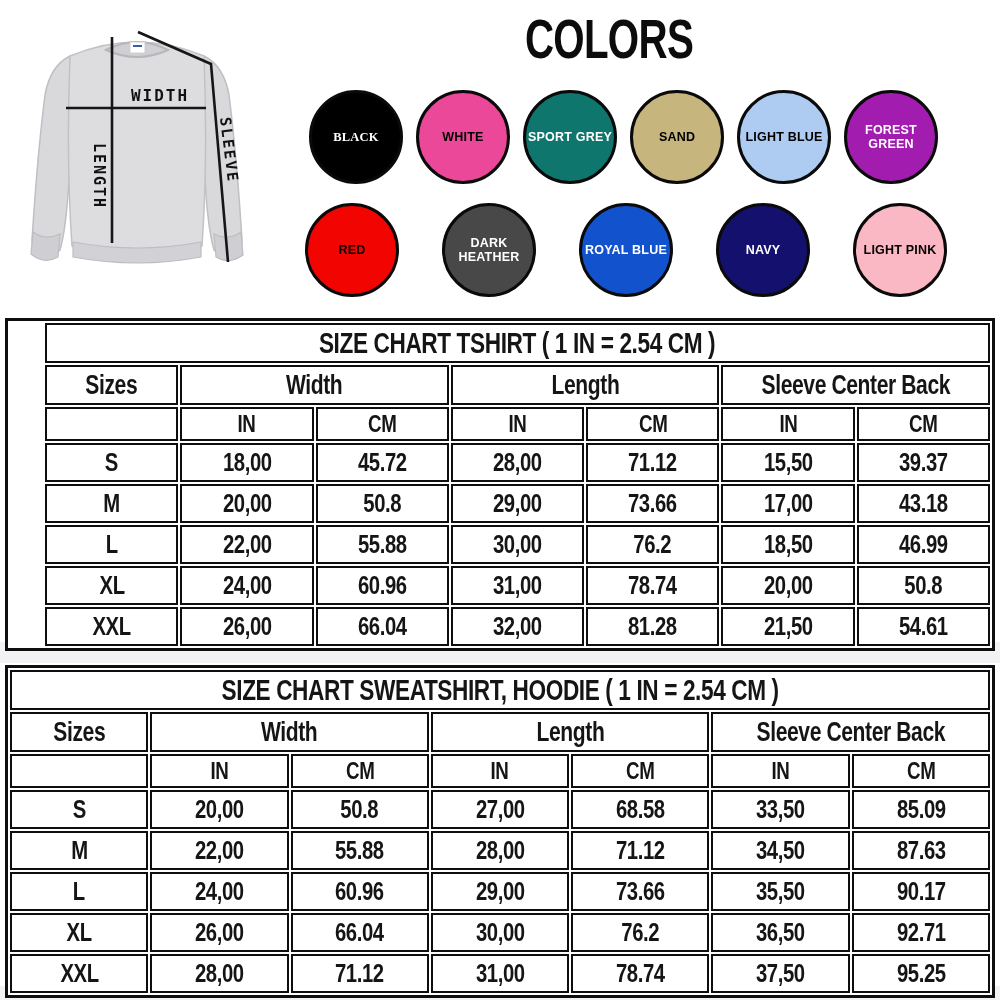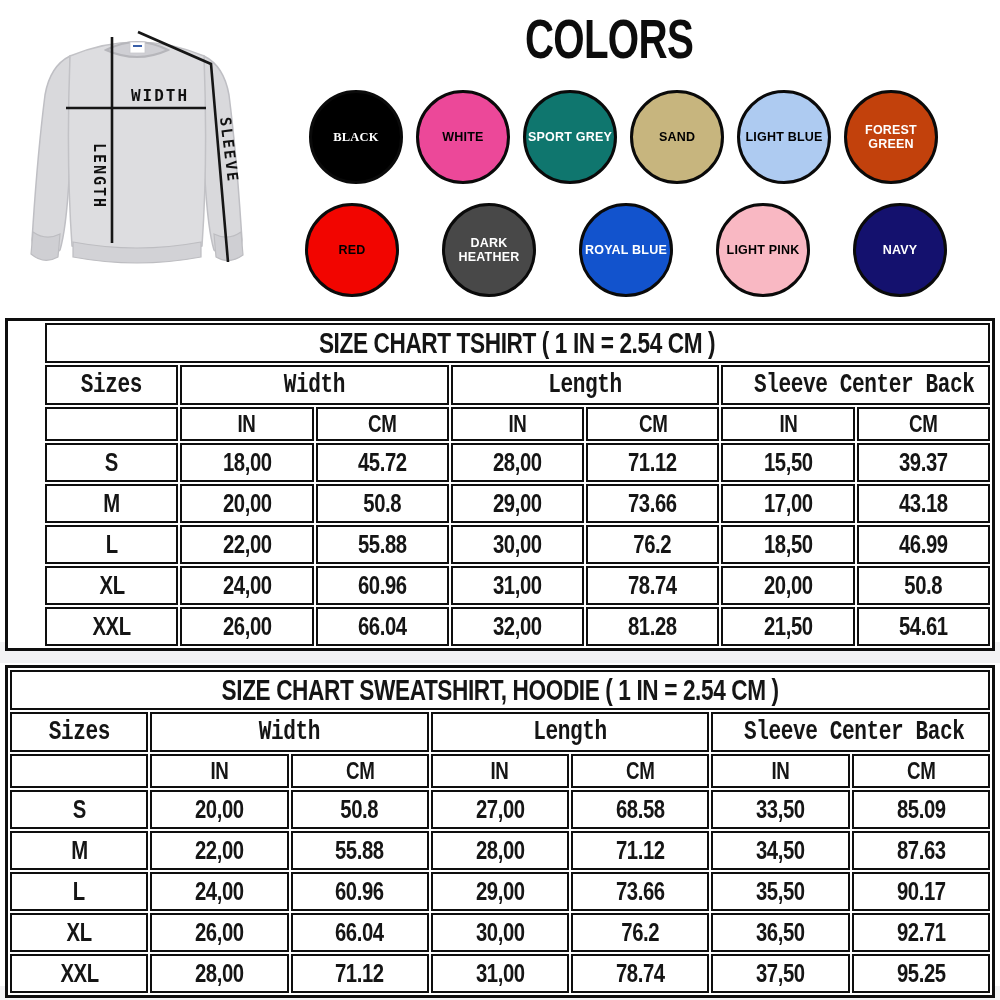--- a/index.html
+++ b/index.html
@@ -34,21 +34,21 @@
     border-collapse:separate;border-spacing:2px;background:#ffffff;
     border:3px solid #0e0e0e;color:#151515;
   }
   table.size-table td{
     border:2px solid #0e0e0e;text-align:center;vertical-align:middle;
     padding:0;font-weight:bold;overflow:hidden;
   }
   .table-1{top:318px;padding-left:35px;}
   .table-2{top:665px;}
   tr.t-title td{height:36px;font-size:29px;}
-  tr.t-group td{height:36px;font-size:27px;font-family:Liberation Mono, monospace;}
+  tr.t-group td{height:36px;font-size:27px;}
   tr.t-units td{height:30px;font-size:24px;}
   tr.t-data  td{height:35px;font-size:26px;}
   .cx{display:inline-block;transform:scaleX(0.78);transform-origin:center;
       white-space:nowrap;letter-spacing:-0.5px;}
 </style>
 </head>
 <body>
 
 <div class="garment-wrap">
   <svg width="300" height="310" viewBox="0 0 300 310">
@@ -87,39 +87,39 @@
     </div>
     <div class="swatch" style="background: #0f766e; color: rgb(255, 255, 255);">
       <span>SPORT GREY</span>
     </div>
     <div class="swatch" style="background: rgb(199, 181, 126); color: rgb(0, 0, 0); align-items: center;">
       <span>SAND</span>
     </div>
     <div class="swatch" style="background: rgb(174, 203, 241); color: rgb(0, 0, 0);">
       <span>LIGHT BLUE</span>
     </div>
-    <div class="swatch" style="background: #c2410c; color: rgb(255, 255, 255); align-items: center;">
+    <div class="swatch" style="background: #a21caf; color: rgb(255, 255, 255); align-items: center;">
       <span>FOREST GREEN</span>
     </div>
   </div>
 <div class="swatch-row swatch-row-2">
     <div class="swatch" style="background: rgb(242, 5, 0); color: rgb(0, 0, 0);">
       <span>RED</span>
     </div>
     <div class="swatch" style="background: rgb(72, 72, 72); color: rgb(255, 255, 255);">
       <span>DARK HEATHER</span>
     </div>
     <div class="swatch" style="background: rgb(18, 83, 205); color: rgb(255, 255, 255);">
       <span>ROYAL BLUE</span>
     </div>
+    <div class="swatch" style="background: rgb(20, 17, 110); color: rgb(255, 255, 255);">
+      <span>NAVY</span>
+    </div>
     <div class="swatch" style="background: rgb(249, 184, 195); color: rgb(0, 0, 0);">
       <span>LIGHT PINK</span>
-    </div>
-    <div class="swatch" style="background: rgb(20, 17, 110); color: rgb(255, 255, 255);">
-      <span>NAVY</span>
     </div>
   </div>
 
 <div class="band band-mid"></div>
 <div class="band band-bottom"></div>
 
 <table class="size-table table-1">
   <thead>
     <tr class="t-title">
       <td colspan="7"><span class="cx">SIZE CHART TSHIRT ( 1 IN = 2.54 CM )</span></td>

